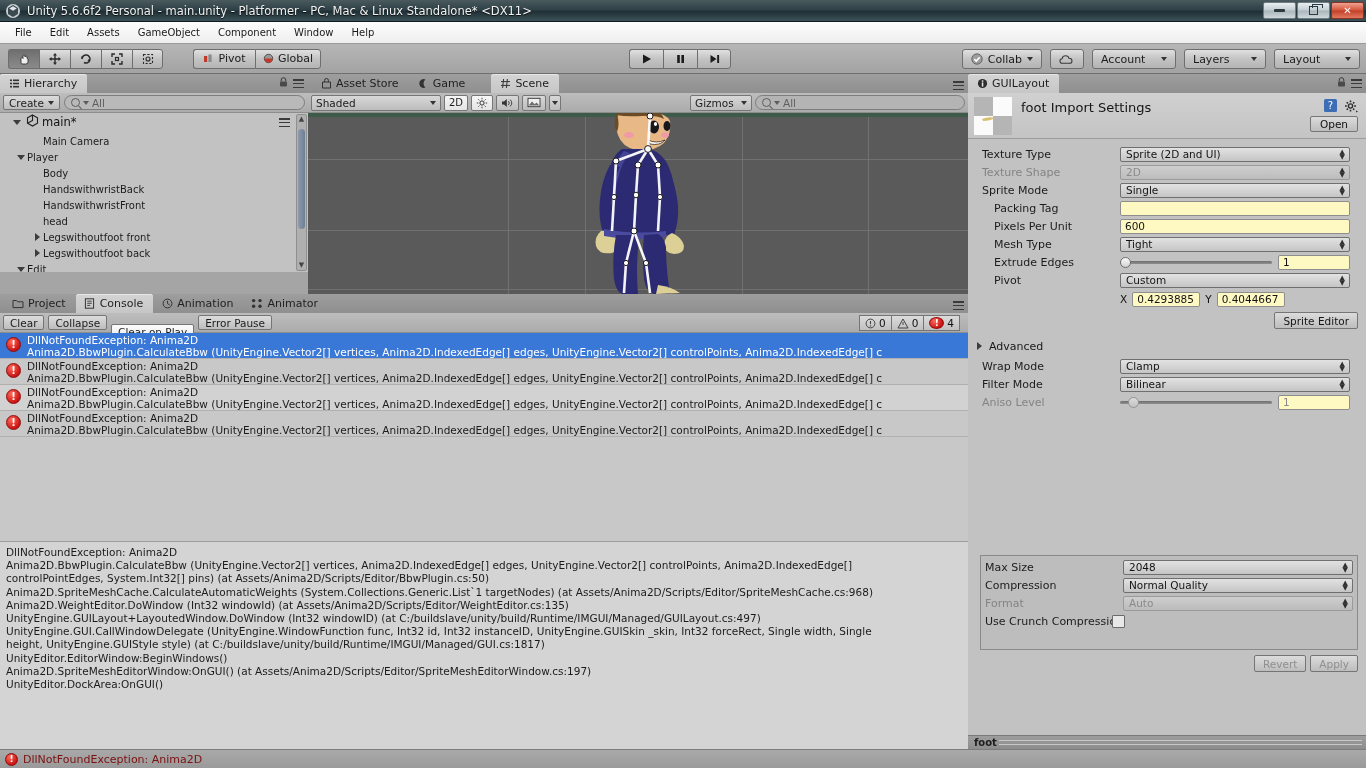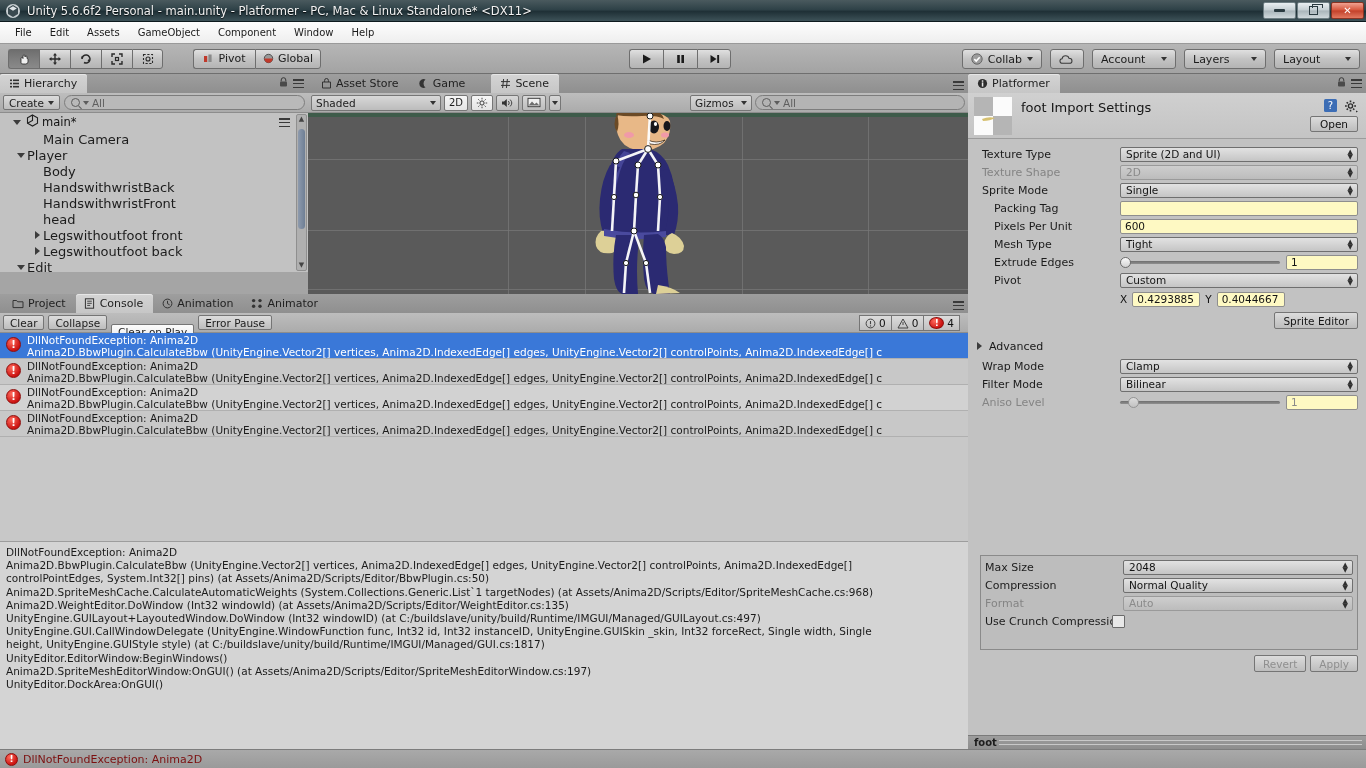--- a/index.html
+++ b/index.html
@@ -125,21 +125,21 @@
   .searchfield .mag { width:9px;height:9px;border:1.4px solid #5d5d5d;border-radius:50%; position:relative;}
   .searchfield .mag:after{content:"";position:absolute;right:-3px;bottom:-2px;width:4px;height:1.4px;background:#5d5d5d;transform:rotate(45deg);}
   .hier-list {
     background:#c2c2c2; height:159px; overflow:hidden; position:relative; font-size:11px;
   }
   .hier-head {
     height:18px; display:flex; align-items:center; gap:3px; padding-left:12px;
     font-weight:normal; font-size:11.5px; position:relative;
   }
   .hier-head .hmenu { position:absolute; right:18px; top:5px; }
-  .row { height:16px; display:flex; align-items:center; font-size:13px; color:#1c1c1c; }
+  .row { height:16px; display:flex; align-items:flex-end; font-size:10px; color:#1c1c1c; }
   .tri { width:11px; height:11px; display:inline-block; position:relative; flex:0 0 11px; }
   .tri.down:after{content:"";position:absolute;left:1px;top:3px;border-left:4.5px solid transparent;border-right:4.5px solid transparent;border-top:5px solid #3c3c3c;}
   .tri.right:after{content:"";position:absolute;left:3px;top:1px;border-top:4.5px solid transparent;border-bottom:4.5px solid transparent;border-left:5px solid #3c3c3c;}
   .vscroll {
     position:absolute; right:1px; top:1px; width:11px; bottom:1px;
     background:#b0b0b0; border:1px solid #8f8f8f; border-radius:2px;
     display:flex; flex-direction:column; align-items:center; justify-content:space-between;
   }
   .vscroll .thumb { position:absolute; left:1px; width:7px; background:linear-gradient(to right,#8d9aad,#6f7f95); border-radius:4px; }
   .vscroll .ar { font-size:7px; color:#444; line-height:1; }
@@ -214,21 +214,21 @@
   .insp-title { position:absolute; left:53px; top:7px; font-size:13px; color:#151515; }
   .insp-head-icons { position:absolute; right:8px; top:5px; display:flex; gap:6px; align-items:center; }
   .btn-open {
     position:absolute; right:8px; top:23px; height:16px; padding:0 9px;
     display:flex; align-items:center; font-size:10.5px;
     background:linear-gradient(to bottom,#dcdcdc,#bdbdbd); border:1px solid #757575; border-radius:2px;
   }
   .prop-row { height:18px; display:flex; align-items:center; position:relative; }
   .prop-label { position:absolute; left:14px; font-size:11px; color:#1c1c1c; }
   .prop-label.dim { color:#848484; }
-  .prop-ctl { position:absolute; left:152px; right:8px; }
+  .prop-ctl { position:absolute; left:152px; right:16px; }
   .dd {
     height:15px; display:flex; align-items:center; padding:0 14px 0 5px;
     background:linear-gradient(to bottom,#e2e2e2,#c5c5c5); border:1px solid #6f6f6f; border-radius:2px;
     font-size:10.5px; color:#141414; position:relative;
   }
   .dd.dim { color:#8a8a8a; background:linear-gradient(to bottom,#cecece,#bcbcbc); border-color:#9a9a9a; }
   .dd .arrows { position:absolute; right:4px; top:2px; font-size:7px; line-height:5px; color:#2f2f2f; }
   .txtfield {
     height:15px; background:#fef9c3; border:1px solid #8e8e8e; border-radius:2px;
     display:flex; align-items:center; padding:0 4px; font-size:10.5px; color:#141414;
@@ -774,21 +774,21 @@
   <div class="panel" id="inspector">
     <div class="tabstrip">
       <div class="tab active">
         <span class="ticon">
           <svg width="11" height="11" viewBox="0 0 11 11">
               <circle cx="5.5" cy="5.5" r="4.6" fill="#2d2d2d"></circle>
               <rect x="4.8" y="4.4" width="1.5" height="4.2" fill="#e8e8e8"></rect>
               <rect x="4.8" y="2.3" width="1.5" height="1.5" fill="#e8e8e8"></rect>
             </svg>
         </span>
-        <span>Platformer</span>
+        <span>GUILayout</span>
       </div>
       <div class="strip-right">
         <span>
           <svg width="9" height="10" viewBox="0 0 9 10">
               <path d="M2.2 4.4 V3 a2.3 2.3 0 0 1 4.6 0 V4.4" fill="none" stroke="#3a3a3a" stroke-width="1"></path>
               <rect x="1" y="4.4" width="7" height="5" rx="1" fill="#4a4a4a"></rect>
             </svg>
         </span>
         <span class="hamb">
             <i></i>

